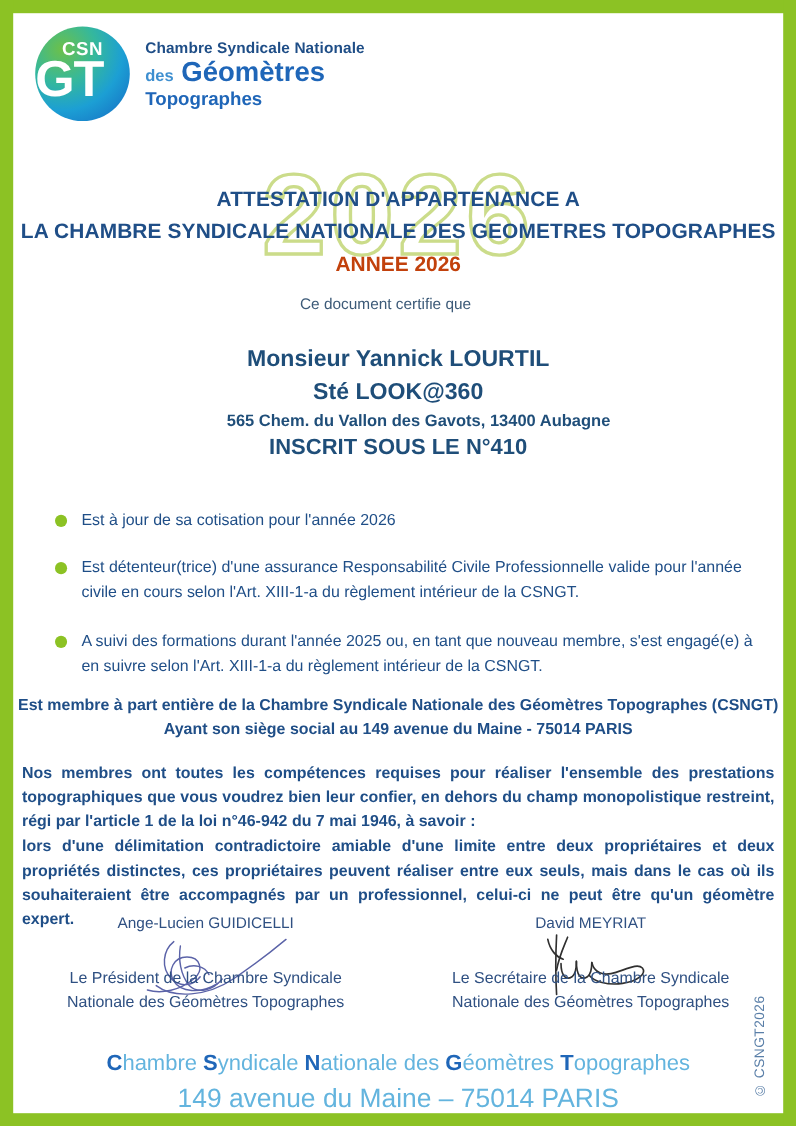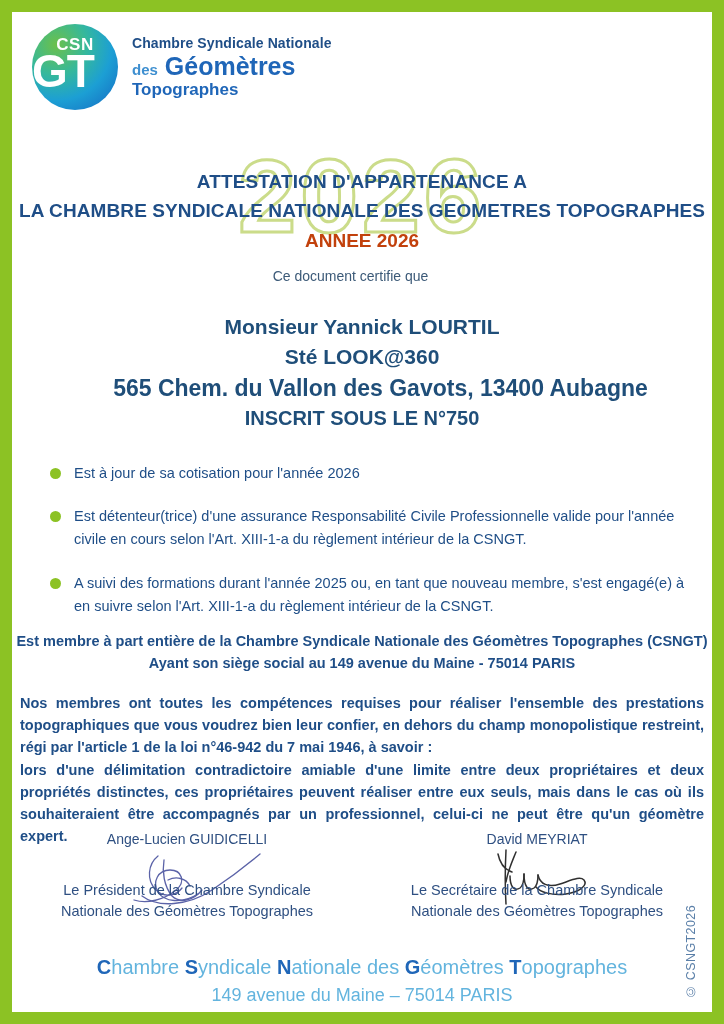--- a/index.html
+++ b/index.html
@@ -168,21 +168,21 @@
     width: 700px;
     text-align: center;
     color: #1F4E79;
   }
   .identity div {
     font-weight: bold;
     line-height: 1.42;
   }
   .id-name  { font-size: 21px; }
   .id-company { font-size: 21px; }
-  .id-address { font-size: 23px; margin-left: 37px; }
+  .id-address { font-size: 15px; margin-left: 37px; }
   .id-number  { font-size: 20px; }
 
   
   .bullets {
     position: absolute;
     left: 28px;
     top: 450px;
     width: 660px;
   }
   .bullet-item {
@@ -277,21 +277,21 @@
   .footer-org {
     font-size: 20px;
     color: #63B4DE;
     line-height: 1.5;
   }
   .footer-org .cap {
     color: #1F66B8;
     font-weight: bold;
   }
   .footer-addr {
-    font-size: 18px;
+    font-size: 24px;
     color: #63B4DE;
     line-height: 1.45;
   }
 
   
   .vertical-copy {
     position: absolute;
     right: 14px;
     bottom: 14px;
     color: #5A7FA8;
@@ -333,21 +333,21 @@
       <div class="title-line">LA CHAMBRE SYNDICALE NATIONALE DES GEOMETRES TOPOGRAPHES</div>
       <div class="title-year">ANNEE 2026</div>
     </div>
 
     <div class="certifies">Ce document certifie que</div>
 
     <div class="identity">
       <div class="id-name">Monsieur Yannick LOURTIL</div>
       <div class="id-company">Sté LOOK@360</div>
       <div class="id-address">565 Chem. du Vallon des Gavots, 13400 Aubagne</div>
-      <div class="id-number">INSCRIT SOUS LE N°750</div>
+      <div class="id-number">INSCRIT SOUS LE N°410</div>
     </div>
 
     <div class="bullets">
       <div class="bullet-item">
         <span class="bullet-dot"></span>
         <span>Est à jour de sa cotisation pour l'année 2026</span>
       </div>
       <div class="bullet-item">
         <span class="bullet-dot"></span>
         <span>Est détenteur(trice) d'une assurance Responsabilité Civile Professionnelle valide pour l'année civile en cours selon l'Art. XIII-1-a du règlement intérieur de la CSNGT.</span>

